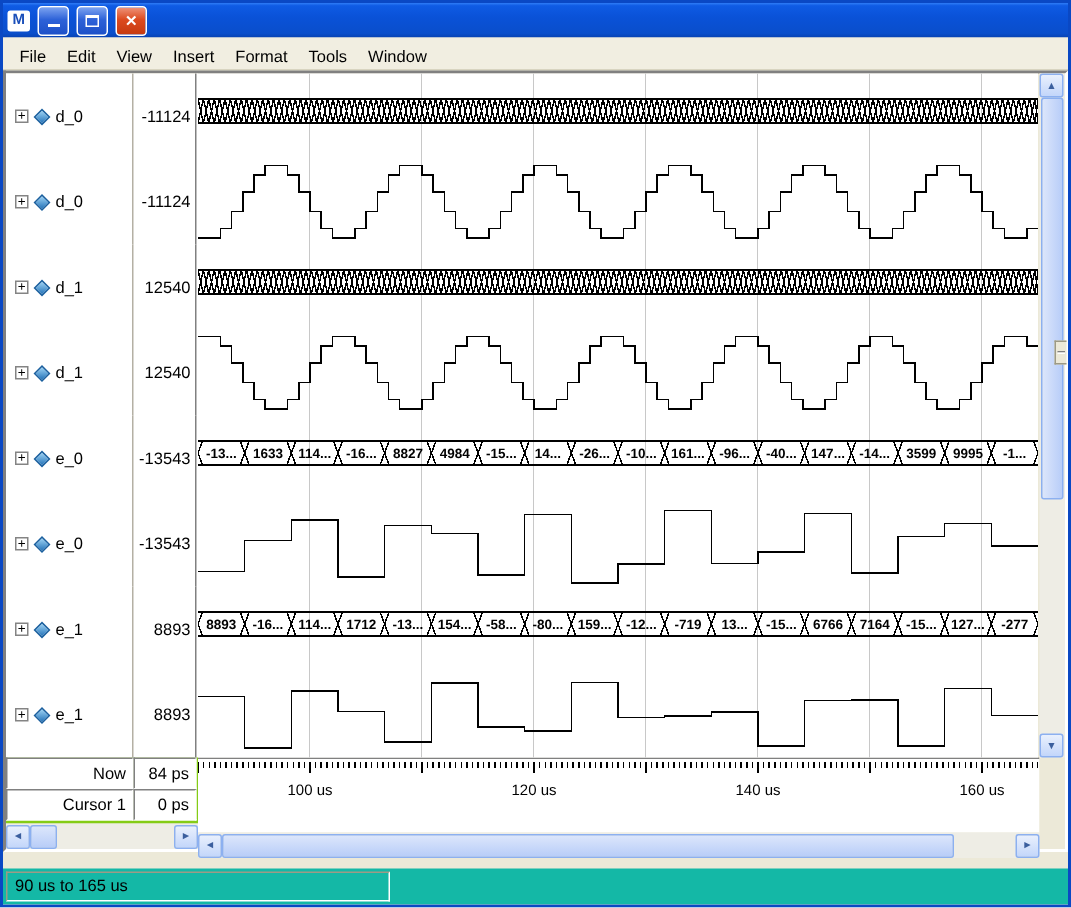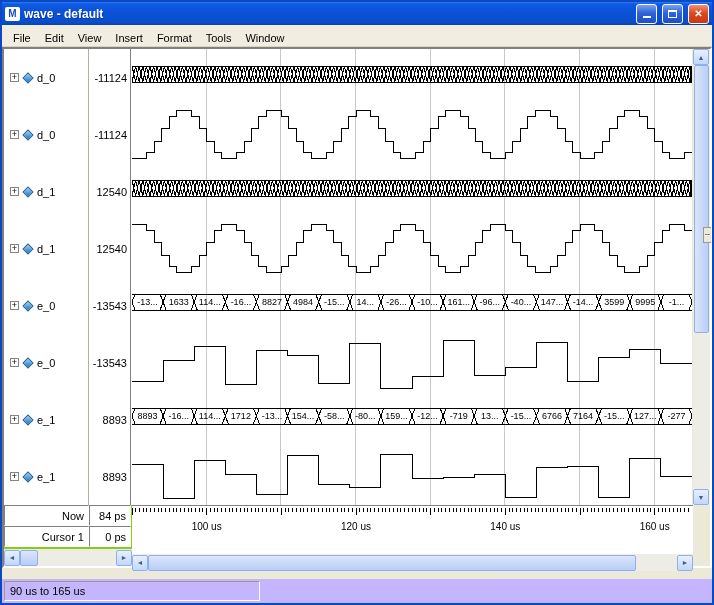--- a/index.html
+++ b/index.html
@@ -53,55 +53,54 @@
   .lp-timeline { flex:0 0 44px; display:grid; grid-template-columns:85px 42px; grid-auto-rows:21px; background:#84cc16; }
   .tl-cell { background:#fff; border:1px solid; border-color:#808080 #fff #fff #808080; font-size:11px;
              display:flex; align-items:center; justify-content:flex-end; padding-right:4px; overflow:hidden; }
   .lp-hscroll { flex:0 0 17px; display:flex; align-items:center; background:#eeede5; }
   
   .wave-col { flex:1 1 auto; display:flex; flex-direction:column; min-width:0; }
   .wave-rows {
     flex:0 0 456px; width:560px; background:#fff; position:relative;
     background-image:repeating-linear-gradient(to right,transparent 0,transparent 73.67px,#c8c8c8 73.67px,#c8c8c8 74.67px);
   }
-  .wave-row { width:560px; height:57px; }
+  .wave-row { width:560px; height:57px;font-weight:bold; }
   .wave-row svg { display:block; }
   .timeline-wave { flex:0 0 44px; background:#fff; border-top:1px solid #808080; }
   .hscroll { flex:0 0 17px; background:#eeede5; display:flex; align-items:center; position:relative; }
   
   .sb-btn {
     width:16px; height:16px; flex:0 0 16px;
     background:linear-gradient(to bottom,#e9f0fd,#c3d6fa);
     border:1px solid #8cb0f0; border-radius:2px;
     color:#3b5f9e; font-size:7px; display:flex; align-items:center; justify-content:center;
   }
   .sb-thumb-h { height:16px; background:linear-gradient(to bottom,#dce6fb,#b8cdf8); border:1px solid #8cb0f0; border-radius:2px; }
   .sb-thumb-v { width:15px; background:linear-gradient(to right,#dce6fb,#b8cdf8); border:1px solid #8cb0f0; border-radius:2px; margin:0 auto; }
   .vscroll-col { flex:0 0 17px; display:flex; flex-direction:column; background:#ece9d8; }
   .vscroll { flex:0 0 456px; background:#eeede5; display:flex; flex-direction:column; position:relative; }
   .v-track { flex:1; }
   .pane-grip { position:absolute; right:-1px; top:178px; width:8px; height:16px; background:#ece9d8;
                border:1px solid #9d9a85; border-right:none; }
   .pane-grip::before { content:""; display:block; margin:6px 1px 0 1px; border-top:1px solid #808080; border-bottom:1px solid #fff; }
   
   .gap-filler { flex:1 1 auto; background:#ece9d8; }
-  .statusbar { flex:0 0 24px; display:flex; align-items:stretch; padding:2px 2px; gap:4px; background:#c4b5fd; }
+  .statusbar { flex:0 0 24px; display:flex; align-items:stretch; padding:2px 2px; gap:4px; background:#14b8a6; }
   .status-panel { border:1px solid; border-color:#9d9a85 #fff #fff #9d9a85; font-size:11px; display:flex; align-items:center; padding:0 5px; overflow:hidden; }
   .status-left { flex:0 0 256px; }
   .status-right { flex:1 1 auto; gap:44px; padding-left:24px; }
   text { font-family:"Liberation Sans", sans-serif; }
 </style>
 </head>
 <body>
 
 <div class="window">
 
   <div class="titlebar">
     <span class="app-icon">M</span>
-    <span class="title-text">wave - default</span>
     <span class="tb-btn">
         <span class="glyph-min"></span>
       </span>
     <span class="tb-btn">
         <span class="glyph-max"></span>
       </span>
     <span class="tb-btn close">
         <span>✕</span>
       </span>
   </div>

